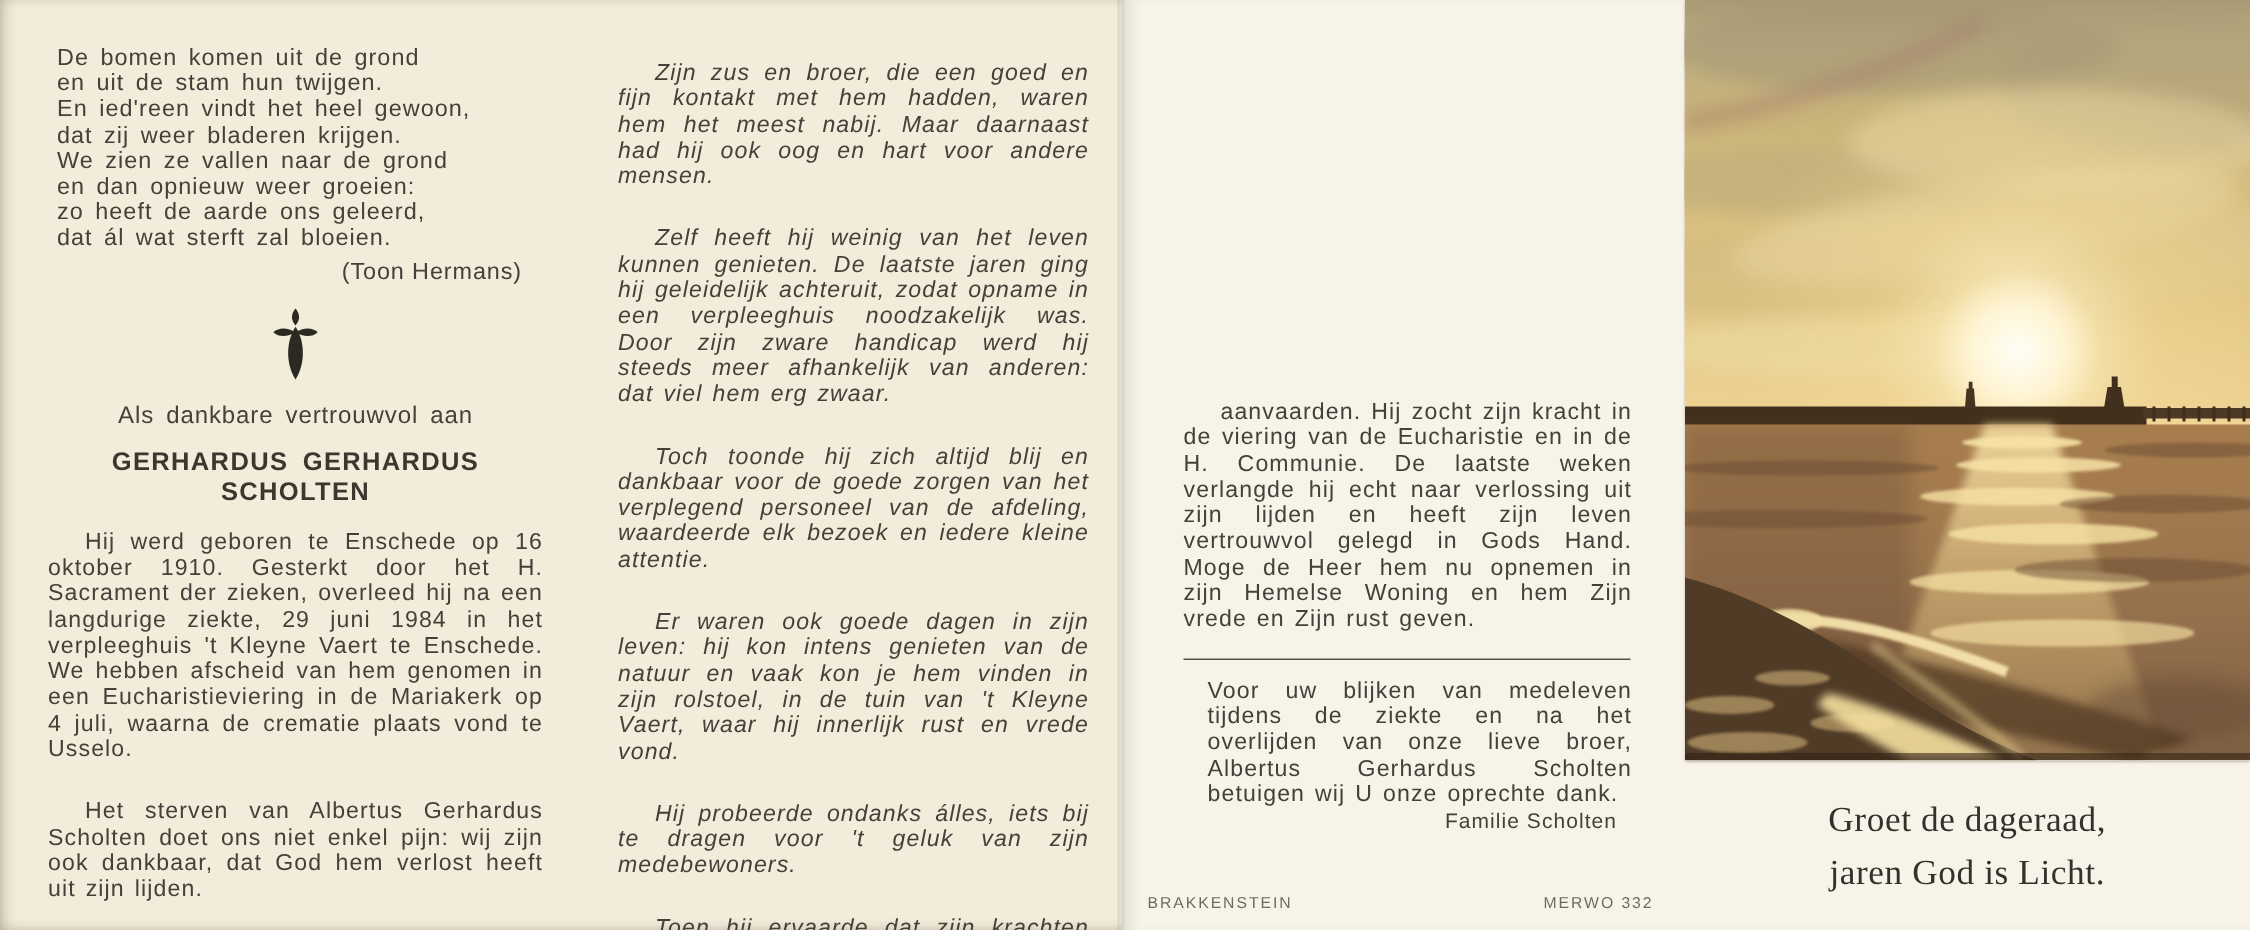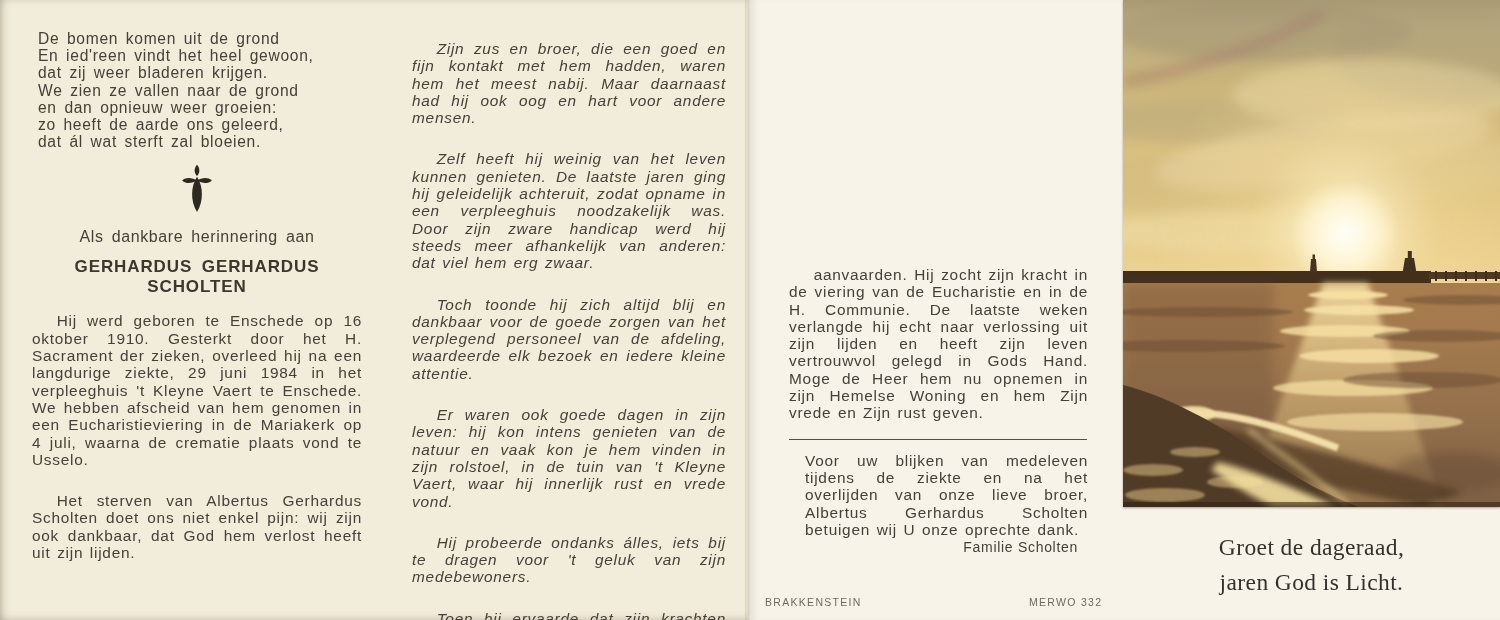--- a/index.html
+++ b/index.html
@@ -98,40 +98,42 @@
 </head>
 <body>
 
 <div class="card-left"></div>
 <div class="card-right"></div>
 <div class="fold-line"></div>
 
 <div class="col col1">
   <div class="poem">
     <div class="poem-line">De bomen komen uit de grond</div>
+    <div class="poem-line">en uit de stam hun twijgen.</div>
     <div class="poem-line">En ied'reen vindt het heel gewoon,</div>
     <div class="poem-line">dat zij weer bladeren krijgen.</div>
     <div class="poem-line">We zien ze vallen naar de grond</div>
     <div class="poem-line">en dan opnieuw weer groeien:</div>
     <div class="poem-line">zo heeft de aarde ons geleerd,</div>
     <div class="poem-line">dat ál wat sterft zal bloeien.</div>
   </div>
+  <div class="attribution">(Toon Hermans)</div>
 
   <div class="cross-wrap">
     <svg width="36" height="52" viewBox="0 0 40 56" aria-hidden="true">
       <g fill="#2c2822">
         <path d="M20,1 C23.4,5 23.6,9.5 20,13.5 C16.4,9.5 16.6,5 20,1 Z"></path>
         <path d="M3.5,18.5 C8.5,14 15,15.6 20,18.5 C15,21.4 8.5,23 3.5,18.5 Z"></path>
         <path d="M36.5,18.5 C31.5,14 25,15.6 20,18.5 C25,21.4 31.5,23 36.5,18.5 Z"></path>
         <path d="M20,14.5 C27,25 27.5,42 20,53.5 C12.5,42 13,25 20,14.5 Z"></path>
       </g>
     </svg>
   </div>
 
-  <div class="intro">Als dankbare herinnering aan</div>
+  <div class="intro">Als dankbare vertrouwvol aan</div>
   <div class="deceased-name">GERHARDUS GERHARDUS SCHOLTEN</div>
 
   <div class="para bio-first">Hij werd geboren te Enschede op 16 oktober 1910. Gesterkt door het H. Sacrament der zieken, overleed hij na een langdurige ziekte, 29 juni 1984 in het verpleeghuis 't Kleyne Vaert te Enschede. We hebben afscheid van hem genomen in een Eucharistieviering in de Mariakerk op 4 juli, waarna de crematie plaats vond te Usselo.</div>
   <div class="para">Het sterven van Albertus Gerhardus Scholten doet ons niet enkel pijn: wij zijn ook dankbaar, dat God hem verlost heeft uit zijn lijden.</div>
 </div>
 
 <div class="col col2">
   <div class="para">Zijn zus en broer, die een goed en fijn kontakt met hem hadden, waren hem het meest nabij. Maar daarnaast had hij ook oog en hart voor andere mensen.</div>
   <div class="para">Zelf heeft hij weinig van het leven kunnen genieten. De laatste jaren ging hij geleidelijk achteruit, zodat opname in een verpleeghuis noodzakelijk was. Door zijn zware handicap werd hij steeds meer afhankelijk van anderen: dat viel hem erg zwaar.</div>
   <div class="para">Toch toonde hij zich altijd blij en dankbaar voor de goede zorgen van het verplegend personeel van de afdeling, waardeerde elk bezoek en iedere kleine attentie.</div>

